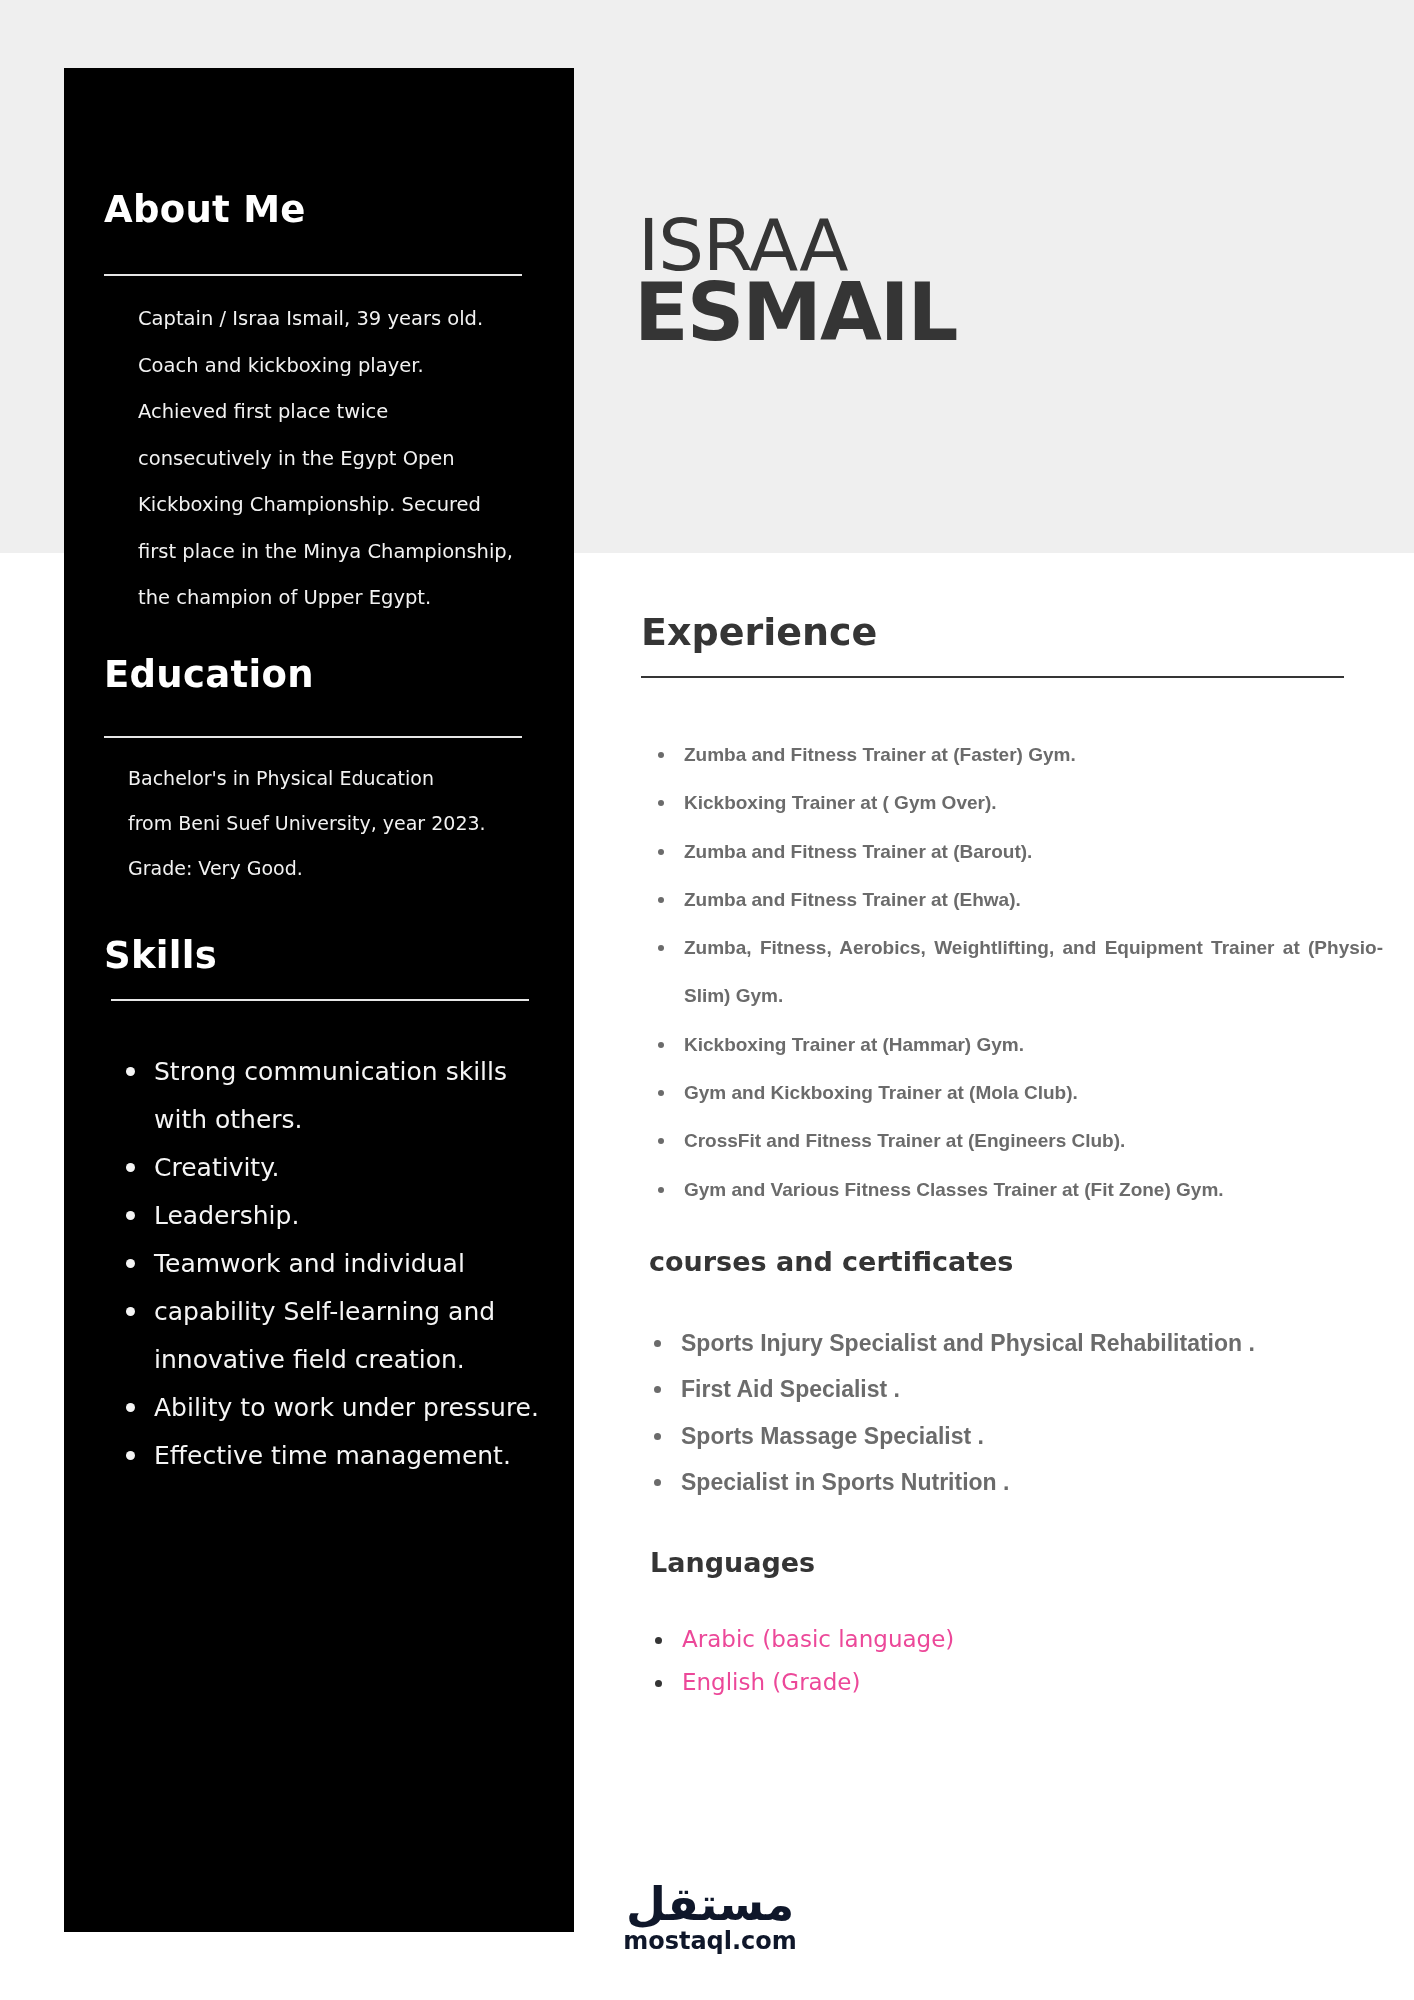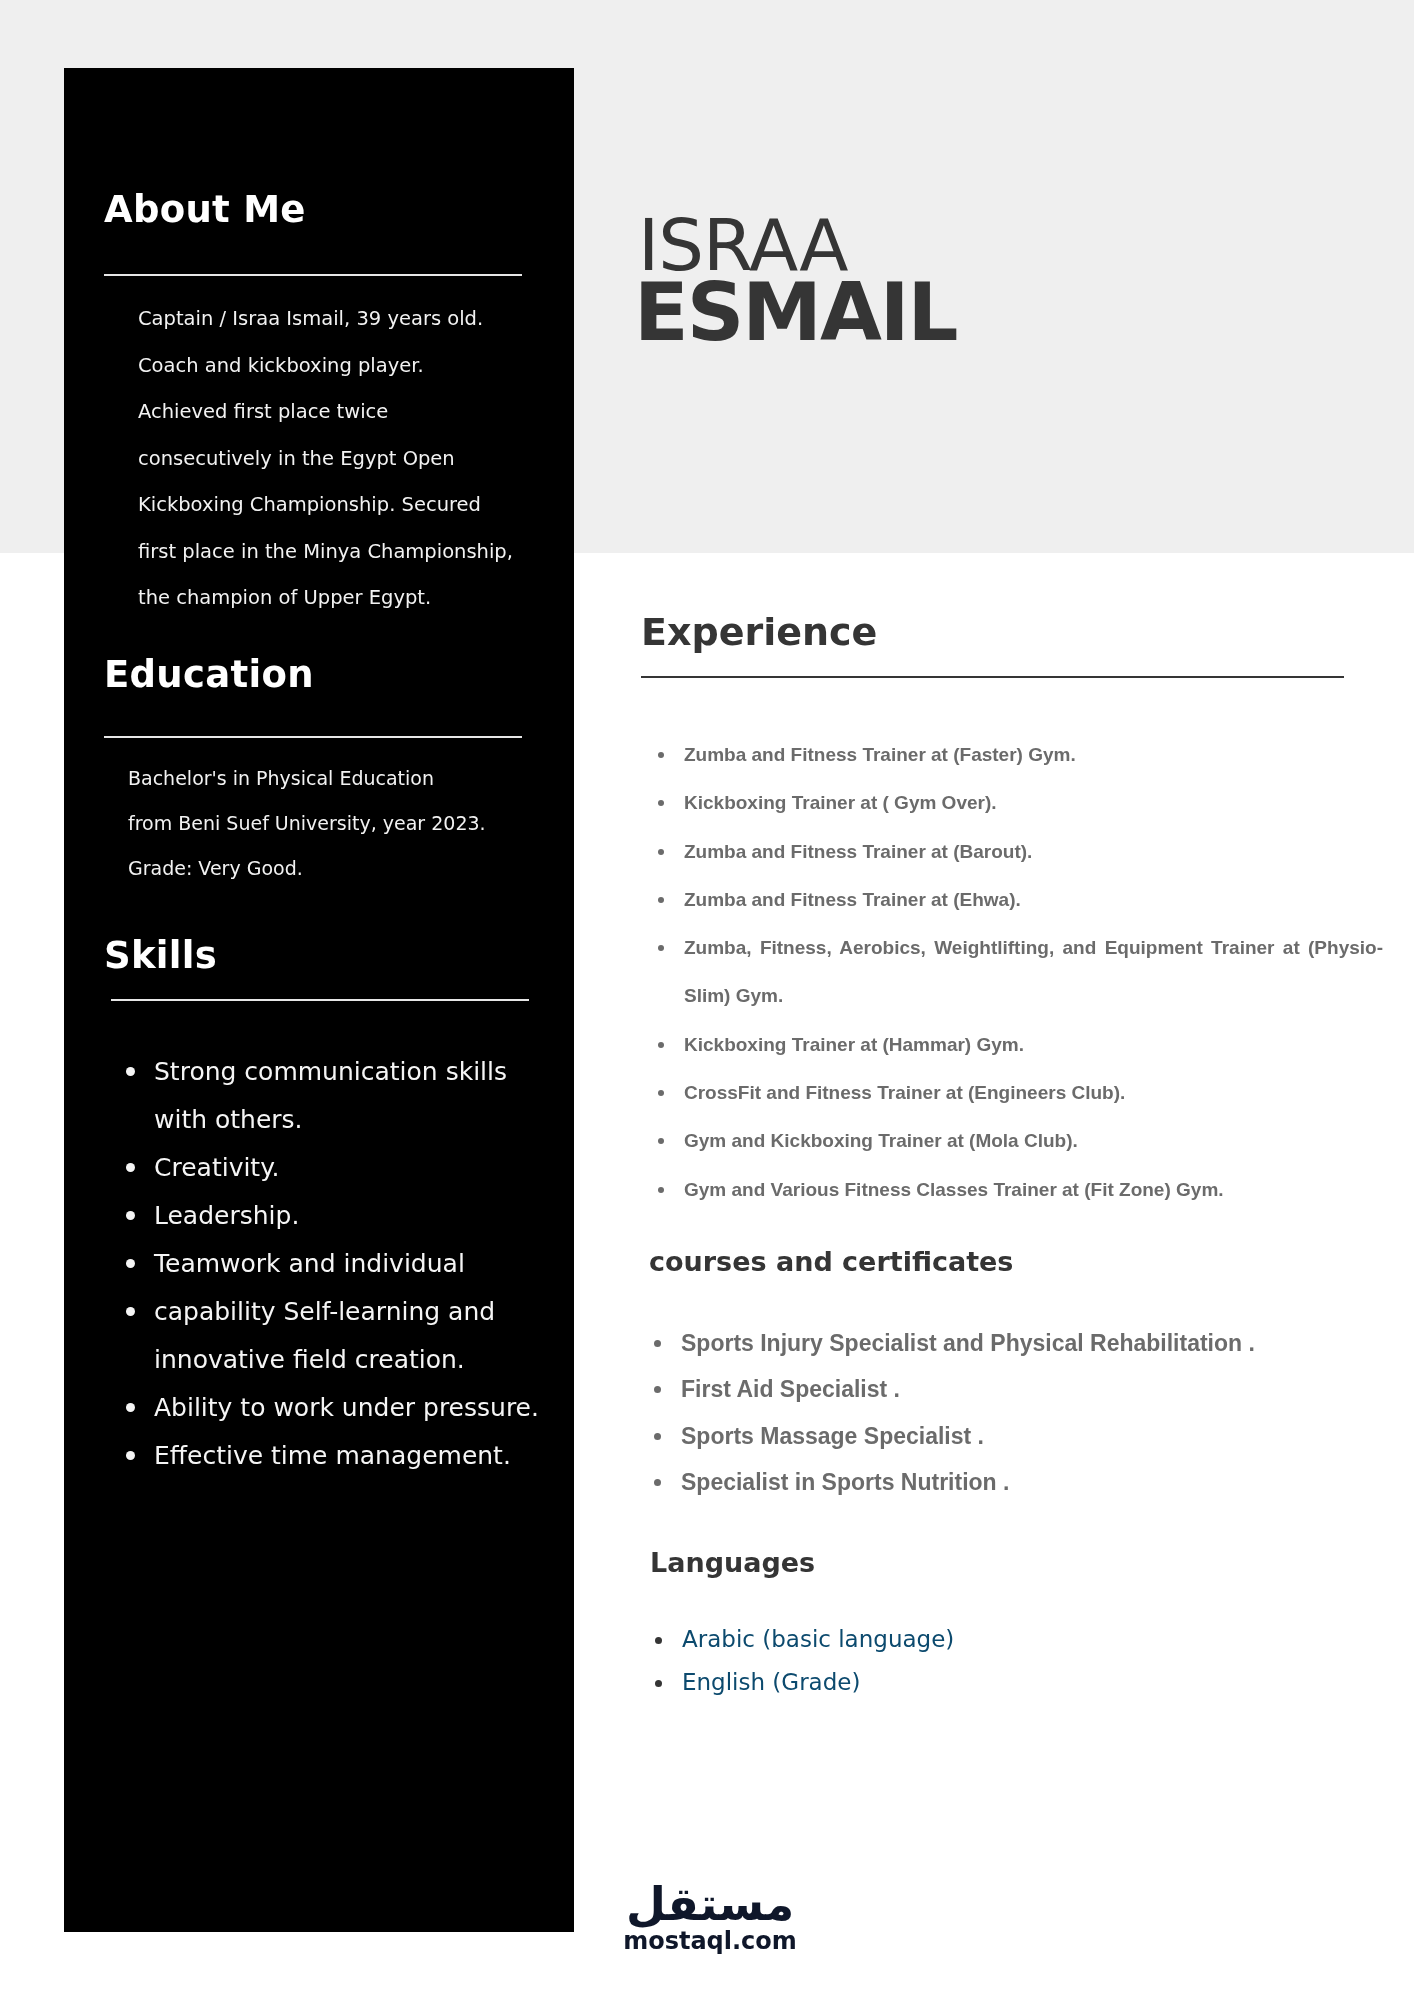--- a/index.html
+++ b/index.html
@@ -40,21 +40,21 @@
     .exp-list { position: absolute; left: 656px; top: 731px; width: 727px; list-style: none; font-family: "Liberation Sans", sans-serif; font-weight: bold; font-size: 19px; color: #6b6b6b; line-height: 48.3px; }
     .exp-list li { position: relative; padding-left: 28px; text-align: justify; }
     .exp-list li::before { content: ""; position: absolute; left: 2px; top: 21px; width: 6px; height: 6px; border-radius: 50%; background: #6b6b6b; }
 
     .courses-heading { left: 649px; top: 1246px; font-size: 27px; font-weight: bold; }
     .courses-list { position: absolute; left: 652px; top: 1320px; list-style: none; font-family: "Liberation Sans", sans-serif; font-weight: bold; font-size: 23px; color: #6b6b6b; line-height: 46.3px; }
     .courses-list li { position: relative; padding-left: 29px; }
     .courses-list li::before { content: ""; position: absolute; left: 2px; top: 20px; width: 7px; height: 7px; border-radius: 50%; background: #6b6b6b; }
 
     .lang-heading { left: 650px; top: 1547px; font-size: 27px; font-weight: bold; }
-    .lang-list { position: absolute; left: 653px; top: 1618px; list-style: none; font-family: "DejaVu Sans", sans-serif; font-size: 23px; color: #0c4a6e; line-height: 43px; }
+    .lang-list { position: absolute; left: 653px; top: 1618px; list-style: none; font-family: "DejaVu Sans", sans-serif; font-size: 23px; color: #ec4899; line-height: 43px; }
     .lang-list li { position: relative; padding-left: 29px; }
     .lang-list li::before { content: ""; position: absolute; left: 2px; top: 19px; width: 7px; height: 7px; border-radius: 50%; background: #353535; }
 
     .watermark { position: absolute; left: 620px; top: 1880px; width: 180px; text-align: center; color: #0f172a; }
     .wm-arabic { font-family: "DejaVu Sans", sans-serif; font-weight: bold; font-size: 46px; line-height: 48px; }
     .wm-latin { font-family: "DejaVu Sans", sans-serif; font-weight: bold; font-size: 24px; line-height: 26px; }
   </style>
 </head>
 <body>
 
@@ -101,22 +101,22 @@
 
 <h2 class="main-heading exp-heading">Experience</h2>
 <div class="exp-rule"></div>
 <ul class="exp-list">
   <li>Zumba and Fitness Trainer at (Faster) Gym.</li>
   <li>Kickboxing Trainer at  ( Gym Over).</li>
   <li>Zumba and Fitness Trainer at (Barout).</li>
   <li>Zumba and Fitness Trainer at (Ehwa).</li>
   <li>Zumba, Fitness, Aerobics, Weightlifting, and Equipment Trainer at (Physio-Slim) Gym.</li>
   <li>Kickboxing Trainer at (Hammar) Gym.</li>
+  <li>Gym and Kickboxing Trainer at (Mola Club).</li>
   <li>CrossFit and Fitness Trainer at (Engineers Club).</li>
-  <li>Gym and Kickboxing Trainer at (Mola Club).</li>
   <li>Gym and Various Fitness Classes Trainer at (Fit Zone) Gym.</li>
 </ul>
 
 <h3 class="main-heading courses-heading">courses and certificates</h3>
 <ul class="courses-list">
   <li>Sports Injury Specialist and Physical Rehabilitation .</li>
   <li>First Aid Specialist .</li>
   <li>Sports Massage Specialist .</li>
   <li>Specialist in Sports Nutrition .</li>
 </ul>

